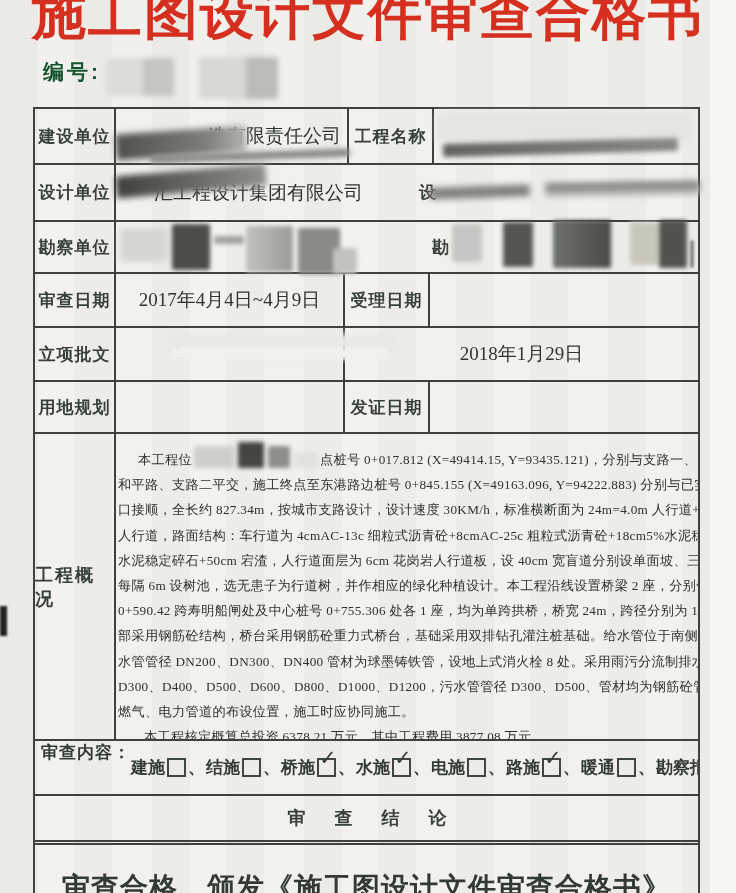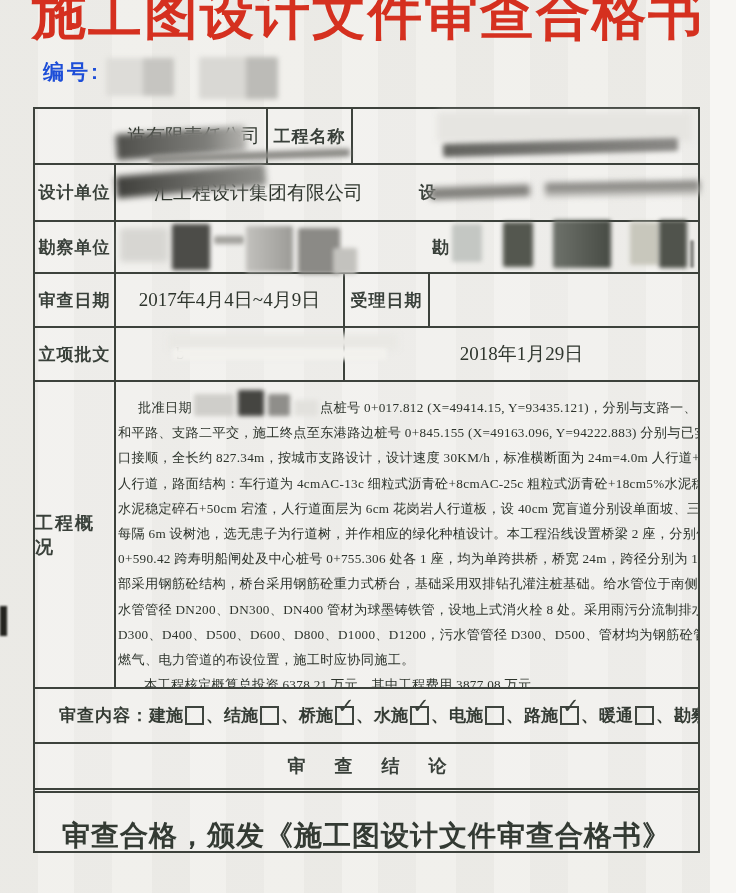--- a/index.html
+++ b/index.html
@@ -8,21 +8,21 @@
   .bands{position:absolute;inset:0;pointer-events:none;
     background:repeating-linear-gradient(90deg,
       rgba(120,120,110,0.045) 0 38px, rgba(255,255,255,0.10) 38px 74px,
       rgba(0,0,0,0.02) 74px 112px, rgba(255,255,255,0.06) 112px 152px);}
   .edge-right{position:absolute;right:0;top:0;width:26px;height:100%;background:#f7f6f3;}
   .mark-left{position:absolute;left:0;top:606px;width:7px;height:30px;background:#23231f;filter:blur(1px);}
 
   .title{position:absolute;top:-21px;left:0;width:100%;text-align:center;
          font-size:54px;font-weight:700;color:#d5301f;letter-spacing:2px;white-space:nowrap;}
   .serial{position:absolute;left:43px;top:58px;font-size:21px;font-weight:600;
-          letter-spacing:3px;color:#1d4ed8;}
+          letter-spacing:3px;color:#14532d;}
 
   .tbl{position:absolute;left:33px;top:107px;width:667px;border:2.5px solid #3d423c;box-sizing:border-box;background:rgba(255,255,255,0.12);}
   .row{display:flex;border-bottom:2px solid #3d423c;position:relative;}
   .row.dbl{border-bottom:5px double #3d423c;}
   .row.nob{border-bottom:none;}
   .cell{position:relative;border-right:2px solid #3d423c;box-sizing:border-box;overflow:hidden;}
   .cell.endc{border-right:none;}
   .lab{display:flex;align-items:center;justify-content:center;font-size:17px;font-weight:600;
        letter-spacing:1px;color:#39403a;flex:none;}
   .val{display:flex;align-items:center;font-family:"Liberation Serif","DejaVu Serif",serif;
@@ -37,21 +37,21 @@
 
   .sm{position:absolute;pointer-events:none;filter:blur(2.5px);border-radius:2px;}
   .ism{display:inline-block;vertical-align:-4px;filter:blur(2px);margin:0 2px;border-radius:2px;}
 
   .ov{padding:8px 2px 0 2px;}
   .ov-line{white-space:nowrap;font-size:13.2px;line-height:25.2px;letter-spacing:0.3px;
            font-family:"Liberation Serif","DejaVu Serif",serif;color:#2c332b;}
   .ov-line.first{text-indent:20px;}
   .ov-line.last{text-indent:26px;}
 
-  .review{display:flex;align-items:center;padding-left:24px;font-size:17px;font-weight:600;
+  .review{display:flex;padding-left:6px;font-size:17px;font-weight:600;
           color:#343b34;white-space:nowrap;}
   .review .rlabel{letter-spacing:1px;}
   .ritem{display:inline-flex;align-items:center;}
   .cb{width:15px;height:15px;border:2px solid #3f453f;position:relative;display:inline-block;
       margin-left:2px;flex:none;}
   .tick{display:none;position:absolute;left:0;top:-12px;font-size:21px;font-weight:700;
         color:#39403a;font-family:"DejaVu Sans",sans-serif;line-height:1;}
   .cb[data-checked="true"] .tick{display:block;}
   .sep{margin:0 1px 0 2px;}
 
@@ -74,20 +74,21 @@
   <div class="title">施工图设计文件审查合格书</div>
 
   <div class="serial">编号:</div>
 
   <div class="sm" style="left:106px;top:58px;width:68px;height:38px;background:linear-gradient(90deg,#dddcd8 55%,#c6c5c1 55%);"></div>
   <div class="sm" style="left:199px;top:57px;width:79px;height:42px;background:linear-gradient(90deg,#d9d8d4 60%,#bcbbb7 60%);"></div>
 
   <div class="tbl">
 
     <div class="row">
+      <div class="cell lab w1 h1">建设单位</div>
       <div class="cell w2a h1 val rgt">
         <span>造有限责任公司</span>
       </div>
       <div class="cell lab w3 h1">工程名称</div>
       <div class="cell fx h1 endc"></div>
     </div>
 
     <div class="row">
       <div class="cell lab w1 h2">设计单位</div>
       <div class="cell fx h2 endc val" style="padding-left:38px;">
@@ -110,26 +111,32 @@
     </div>
 
     <div class="row">
       <div class="cell lab w1 h5">立项批文</div>
       <div class="cell w2b h5 val">
         <span class="faint-b">b</span>
       </div>
       <div class="cell fx h5 endc val ctr">2018年1月29日</div>
     </div>
 
+    <div class="row">
+      <div class="cell lab w1 h6">用地规划</div>
+      <div class="cell w2b h6"></div>
+      <div class="cell lab w3 h6">发证日期</div>
+      <div class="cell fx h6 endc"></div>
+    </div>
 
     <div class="row">
       <div class="cell lab w1 h7" style="font-size:18px;letter-spacing:2px;">工程概况</div>
       <div class="cell fx h7 endc">
         <div class="ov">
-          <div class="ov-line first"><span>批准日期</span><i class="ism" style="width:40px;height:22px;background:#cfceca;"></i><i class="ism" style="width:26px;height:26px;background:#454541;"></i><i class="ism" style="width:22px;height:22px;background:#8f8e8a;"></i><i class="ism" style="width:24px;height:16px;background:#e2e1dd;"></i><span>点桩号 0+017.812 (X=49414.15, Y=93435.121)，分别与支路一、</span></div>
+          <div class="ov-line first"><span>本工程位</span><i class="ism" style="width:40px;height:22px;background:#cfceca;"></i><i class="ism" style="width:26px;height:26px;background:#454541;"></i><i class="ism" style="width:22px;height:22px;background:#8f8e8a;"></i><i class="ism" style="width:24px;height:16px;background:#e2e1dd;"></i><span>点桩号 0+017.812 (X=49414.15, Y=93435.121)，分别与支路一、</span></div>
           <div class="ov-line">和平路、支路二平交，施工终点至东港路边桩号 0+845.155 (X=49163.096, Y=94222.883) 分别与已实施的交叉</div>
           <div class="ov-line">口接顺，全长约 827.34m，按城市支路设计，设计速度 30KM/h，标准横断面为 24m=4.0m 人行道+16m 车行道+4.0m</div>
           <div class="ov-line">人行道，路面结构：车行道为 4cmAC-13c 细粒式沥青砼+8cmAC-25c 粗粒式沥青砼+18cm5%水泥稳定碎石+18cm4%</div>
           <div class="ov-line">水泥稳定碎石+50cm 宕渣，人行道面层为 6cm 花岗岩人行道板，设 40cm 宽盲道分别设单面坡、三面坡缘石坡道，</div>
           <div class="ov-line">每隔 6m 设树池，选无患子为行道树，并作相应的绿化种植设计。本工程沿线设置桥梁 2 座，分别位于中心桩号</div>
           <div class="ov-line">0+590.42 跨寿明船闸处及中心桩号 0+755.306 处各 1 座，均为单跨拱桥，桥宽 24m，跨径分别为 18m 和 10m，上</div>
           <div class="ov-line">部采用钢筋砼结构，桥台采用钢筋砼重力式桥台，基础采用双排钻孔灌注桩基础。给水管位于南侧人行道下，给</div>
           <div class="ov-line">水管管径 DN200、DN300、DN400 管材为球墨铸铁管，设地上式消火栓 8 处。采用雨污分流制排水，雨水管管径</div>
           <div class="ov-line">D300、D400、D500、D600、D800、D1000、D1200，污水管管径 D300、D500、管材均为钢筋砼管。提供了通信、</div>
           <div class="ov-line">燃气、电力管道的布设位置，施工时应协同施工。</div>

